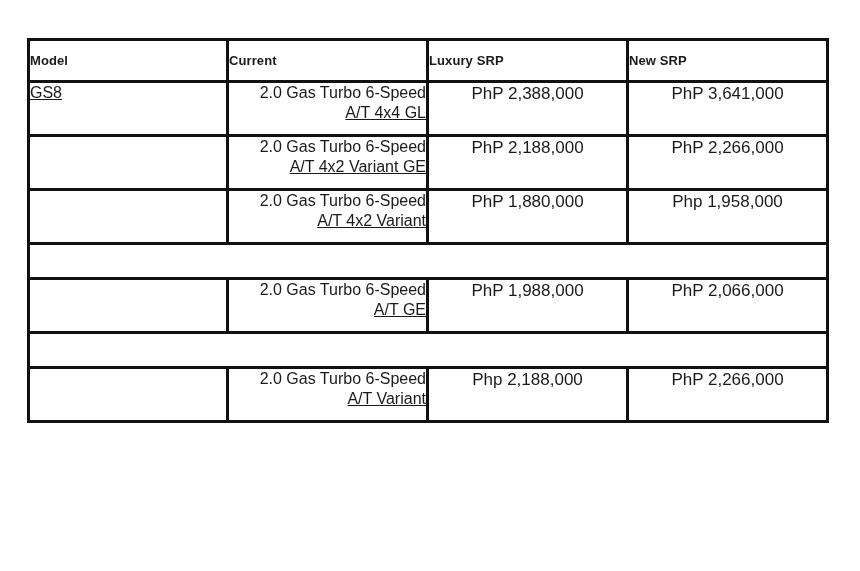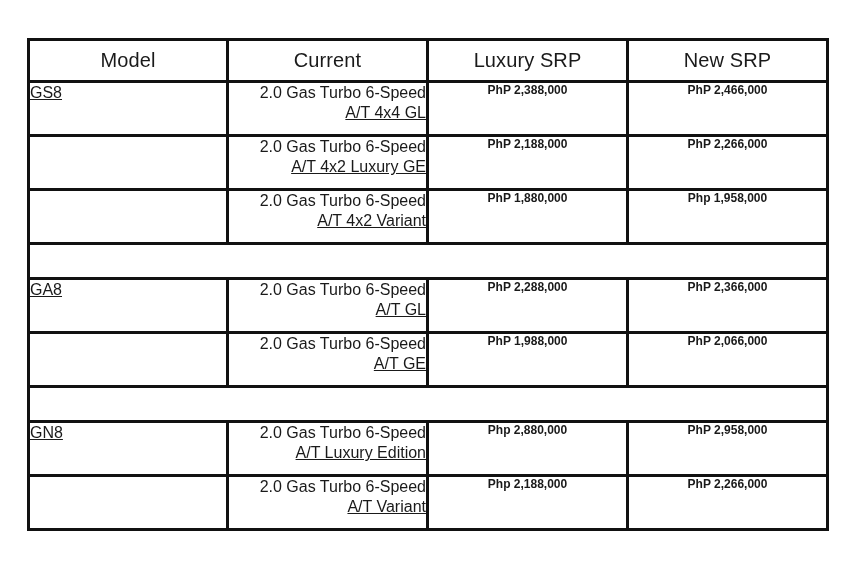--- a/index.html
+++ b/index.html
@@ -33,24 +33,24 @@
 
   table.price-table th,
   table.price-table td {
     border: 3px solid #111111;
     padding: 0;
     background: #ffffff;
   }
 
   th.hdr {
     height: 39px;
-    text-align: center;
+    text-align: left;
     vertical-align: middle;
-    font-size: 20px;
-    font-weight: normal;
+    font-size: 13px;
+    font-weight: bold;
     letter-spacing: 0.1px;
   }
 
   td.model-cell {
     height: 51px;
     vertical-align: top;
     text-align: left;
     font-size: 16px;
     padding: 5px 0 0 5px;
     line-height: 1.22;
@@ -61,24 +61,23 @@
     vertical-align: top;
     text-align: right;
     font-size: 16px;
     padding: 5px 2px 0 2px;
     line-height: 1.28;
   }
   td.price-cell {
     height: 51px;
     vertical-align: top;
     text-align: center;
-    font-size: 12px;
+    font-size: 17px;
     padding: 6px 2px 0 2px;
     line-height: 1.28;
-    font-weight: bold;
   }
 
   tr.spacer-row td.spacer-cell {
     height: 32px;
     background: #ffffff;
   }
 
   .variant-line2 { display: block; text-decoration: underline; }
 </style>
 </head>
@@ -98,57 +97,45 @@
         <th class="hdr">Current</th>
         <th class="hdr">Luxury SRP</th>
         <th class="hdr">New SRP</th>
       </tr>
     </thead>
     <tbody id="table-body">
         <tr>
           <td class="model-cell">GS8</td>
           <td class="variant-cell"><span>2.0 Gas Turbo 6-Speed</span><span class="variant-line2">A/T 4x4 GL</span></td>
           <td class="price-cell">PhP 2,388,000</td>
-          <td class="price-cell">PhP 2,466,000</td>
+          <td class="price-cell">PhP 3,641,000</td>
         </tr>
         <tr>
           <td class="model-cell"></td>
-          <td class="variant-cell"><span>2.0 Gas Turbo 6-Speed</span><span class="variant-line2">A/T 4x2 Luxury GE</span></td>
+          <td class="variant-cell"><span>2.0 Gas Turbo 6-Speed</span><span class="variant-line2">A/T 4x2 Variant GE</span></td>
           <td class="price-cell">PhP 2,188,000</td>
           <td class="price-cell">PhP 2,266,000</td>
         </tr>
         <tr>
           <td class="model-cell"></td>
           <td class="variant-cell"><span>2.0 Gas Turbo 6-Speed</span><span class="variant-line2">A/T 4x2 Variant</span></td>
           <td class="price-cell">PhP 1,880,000</td>
           <td class="price-cell">Php 1,958,000</td>
         </tr>
         <tr class="spacer-row">
           <td class="spacer-cell" colspan="4"></td>
         </tr>
         <tr>
-          <td class="model-cell">GA8</td>
-          <td class="variant-cell"><span>2.0 Gas Turbo 6-Speed</span><span class="variant-line2">A/T GL</span></td>
-          <td class="price-cell">PhP 2,288,000</td>
-          <td class="price-cell">PhP 2,366,000</td>
-        </tr>
-        <tr>
           <td class="model-cell"></td>
           <td class="variant-cell"><span>2.0 Gas Turbo 6-Speed</span><span class="variant-line2">A/T GE</span></td>
           <td class="price-cell">PhP 1,988,000</td>
           <td class="price-cell">PhP 2,066,000</td>
         </tr>
         <tr class="spacer-row">
           <td class="spacer-cell" colspan="4"></td>
-        </tr>
-        <tr>
-          <td class="model-cell">GN8</td>
-          <td class="variant-cell"><span>2.0 Gas Turbo 6-Speed</span><span class="variant-line2">A/T Luxury Edition</span></td>
-          <td class="price-cell">Php 2,880,000</td>
-          <td class="price-cell">PhP 2,958,000</td>
         </tr>
         <tr>
           <td class="model-cell"></td>
           <td class="variant-cell"><span>2.0 Gas Turbo 6-Speed</span><span class="variant-line2">A/T Variant</span></td>
           <td class="price-cell">Php 2,188,000</td>
           <td class="price-cell">PhP 2,266,000</td>
         </tr>
       </tbody>
   </table>
 </div>

